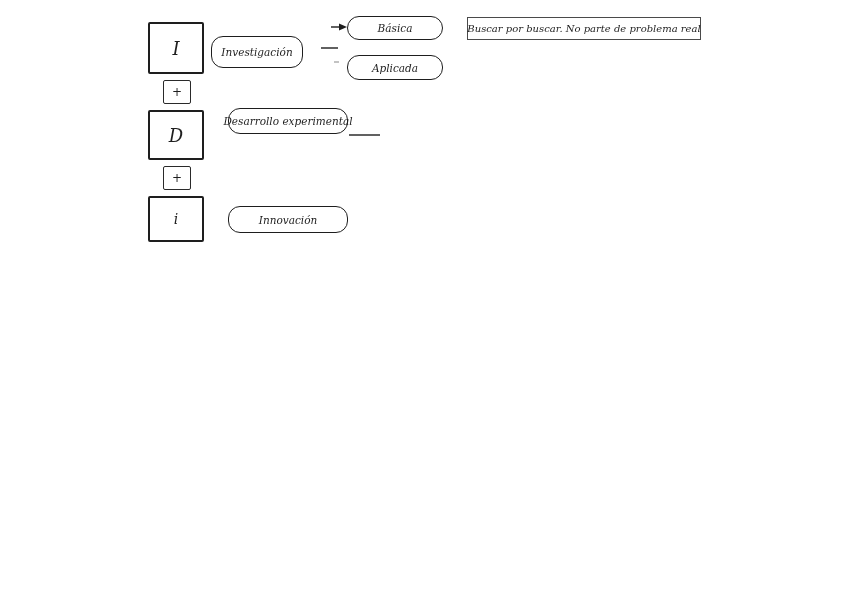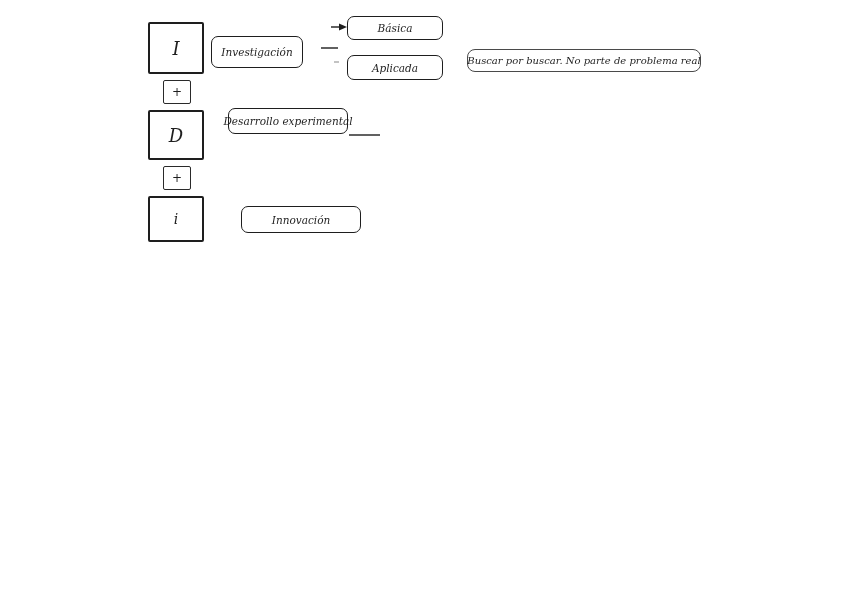--- a/index.html
+++ b/index.html
@@ -38,28 +38,27 @@
     font-size: 18px;
   }
   .plus-box {
     border: 1.5px solid #2a2a2a;
     border-radius: 2px;
     font-size: 12px;
     font-style: normal;
   }
   .label-box {
     border: 1.6px solid #1e1e1e;
-    border-radius: 7px;
+    border-radius: 12px;
     font-size: 10.5px;
   }
   .desc-box {
     border: 1px solid #4a4a4a;
-    border-radius: 8px;
+    border-radius: 0;
     font-size: 10px;
-    margin-top: 32px;
   }
   .desc-box.long {
     font-size: 9.3px;
   }
 </style>
 </head>
 <body>
 
 <div class="canvas">
 
@@ -110,17 +109,17 @@
   <div class="box desc-box" style="left:467px; top:17px; width:234px; height:23px;">
     <span>Buscar por buscar. No parte de problema real</span>
   </div>
 
 
   <div class="box label-box" style="left:228px; top:108px; width:120px; height:26px;text-align:center;">
     <span>Desarrollo experimental</span>
   </div>
 
 
-  <div class="box label-box" style="left:228px; top:206px; width:120px; height:27px;margin-left:13px;">
+  <div class="box label-box" style="left:228px; top:206px; width:120px; height:27px;">
     <span>Innovación</span>
   </div>
 
 </div>
 
 </body></html>

